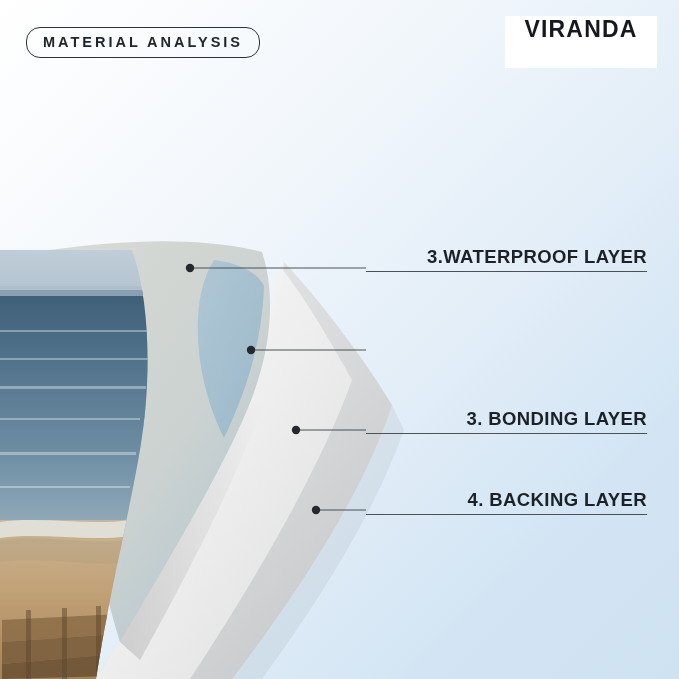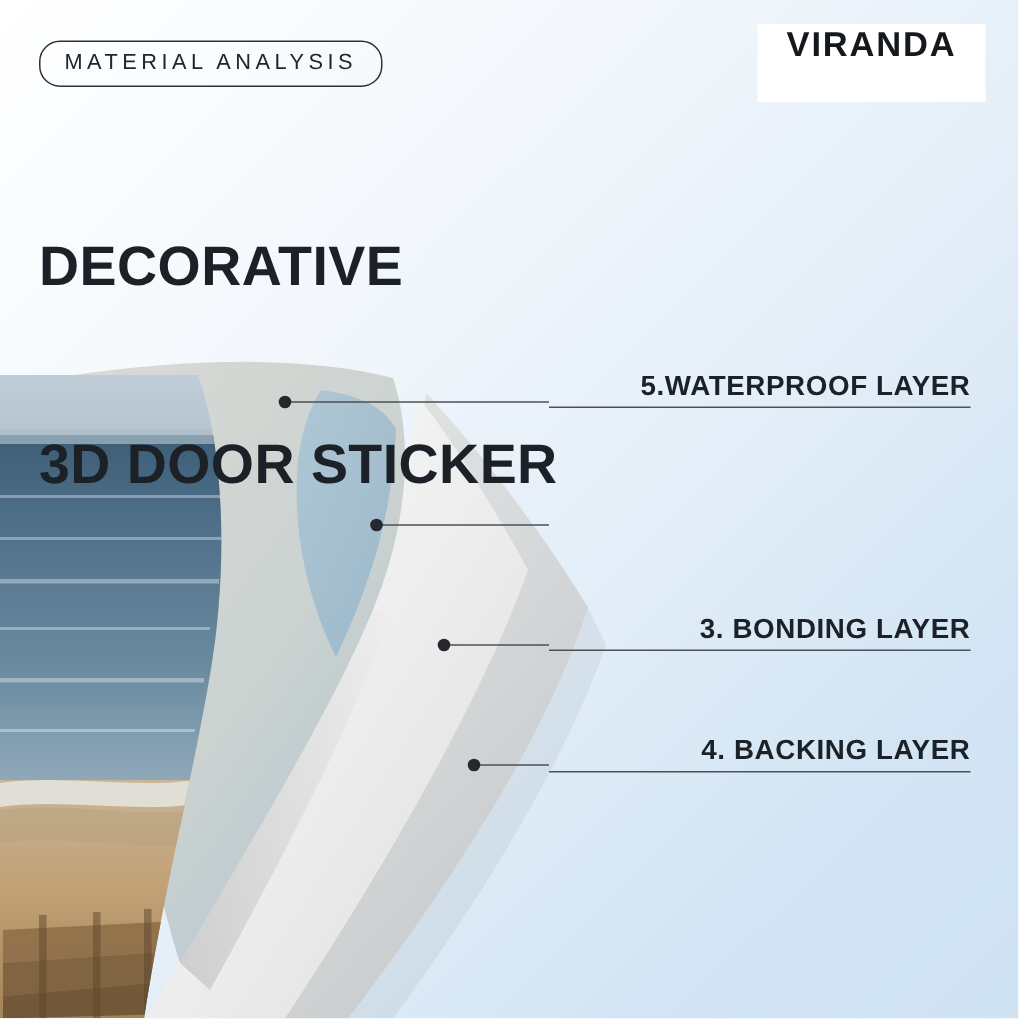--- a/index.html
+++ b/index.html
@@ -24,21 +24,21 @@
   .eyebrow {
     position: absolute;
     left: 26px;
     top: 27px;
     border: 1.5px solid #2c3338;
     border-radius: 14px;
     padding: 6px 16px 7px 16px;
     font-size: 14.5px;
     letter-spacing: 3.0px;
     color: #20262b;
-    font-weight: 400;
+    font-weight: 700;
     background: transparent;
     white-space: nowrap;
   }
   .title {
     position: absolute;
     left: 26px;
     top: 68px;
     color: #1b2126;
     font-weight: 800;
     font-size: 37px;
@@ -228,31 +228,27 @@
         <circle cx="296" cy="430" r="4.2"></circle>
         <circle cx="316" cy="510" r="4.2"></circle>
       </g>
     </svg>
   </div>
 
   <div class="eyebrow">
     <span>MATERIAL ANALYSIS</span>
   </div>
 
-  <div class="title">
-    <div>DECORATIVE</div>
-    <div>3D DOOR STICKER</div>
-  </div>
 
   <div class="brand-box">
     <span class="brand-text">VIRANDA</span>
   </div>
 
   <div class="callout callout-1">
-    <span class="c-label">5.WATERPROOF LAYER</span>
+    <span class="c-label">3.WATERPROOF LAYER</span>
   </div>
   <div class="callout callout-3">
     <span class="c-label">3. BONDING LAYER</span>
   </div>
   <div class="callout callout-4">
     <span class="c-label">4. BACKING LAYER</span>
   </div>
 
 </div>
 

